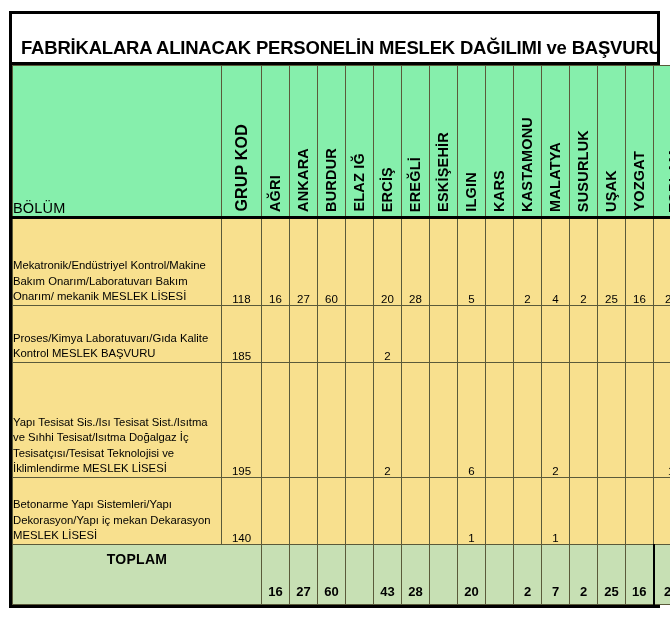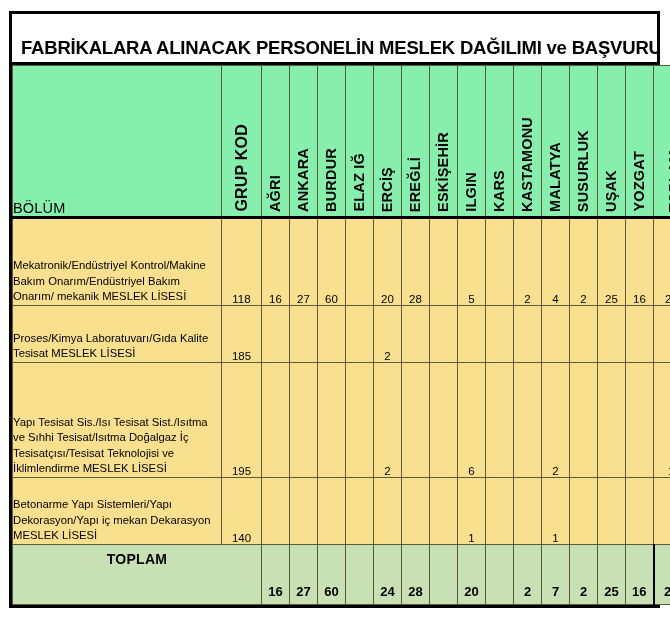--- a/index.html
+++ b/index.html
@@ -249,41 +249,41 @@
           <div class="vhead-wrap">
               <span class="vtext">TOPLAM</span>
             </div>
         </th>
       </tr>
     </thead>
 
     <tbody>
 
       <tr style="height:88px">
-        <td class="bolum-cell">Mekatronik/Endüstriyel Kontrol/Makine Bakım Onarım/Endüstriyel Bakım Onarım/ mekanik MESLEK LİSESİ</td>
+        <td class="bolum-cell">Mekatronik/Endüstriyel Kontrol/Makine Bakım Onarım/Laboratuvarı Bakım Onarım/ mekanik MESLEK LİSESİ</td>
         <td class="num">118</td>
         <td class="num">16</td>
         <td class="num">27</td>
         <td class="num">60</td>
         <td class="num"></td>
         <td class="num">20</td>
         <td class="num">28</td>
         <td class="num"></td>
         <td class="num">5</td>
         <td class="num"></td>
         <td class="num">2</td>
         <td class="num">4</td>
         <td class="num">2</td>
         <td class="num">25</td>
         <td class="num">16</td>
         <td class="num toplam-cell">205</td>
       </tr>
 
       <tr style="height:57px">
-        <td class="bolum-cell">Proses/Kimya Laboratuvarı/Gıda Kalite Tesisat MESLEK LİSESİ</td>
+        <td class="bolum-cell">Proses/Kimya Laboratuvarı/Gıda Kalite Kontrol MESLEK BAŞVURU</td>
         <td class="num">185</td>
         <td class="num"></td>
         <td class="num"></td>
         <td class="num"></td>
         <td class="num"></td>
         <td class="num">2</td>
         <td class="num"></td>
         <td class="num"></td>
         <td class="num"></td>
         <td class="num"></td>
@@ -336,21 +336,21 @@
       </tr>
     </tbody>
 
     <tfoot>
       <tr>
         <td class="foot-label" colspan="2">TOPLAM</td>
         <td class="num">16</td>
         <td class="num">27</td>
         <td class="num">60</td>
         <td class="num"></td>
-        <td class="num">24</td>
+        <td class="num">43</td>
         <td class="num">28</td>
         <td class="num"></td>
         <td class="num">20</td>
         <td class="num"></td>
         <td class="num">2</td>
         <td class="num">7</td>
         <td class="num">2</td>
         <td class="num">25</td>
         <td class="num">16</td>
         <td class="num toplam-cell">227</td>

